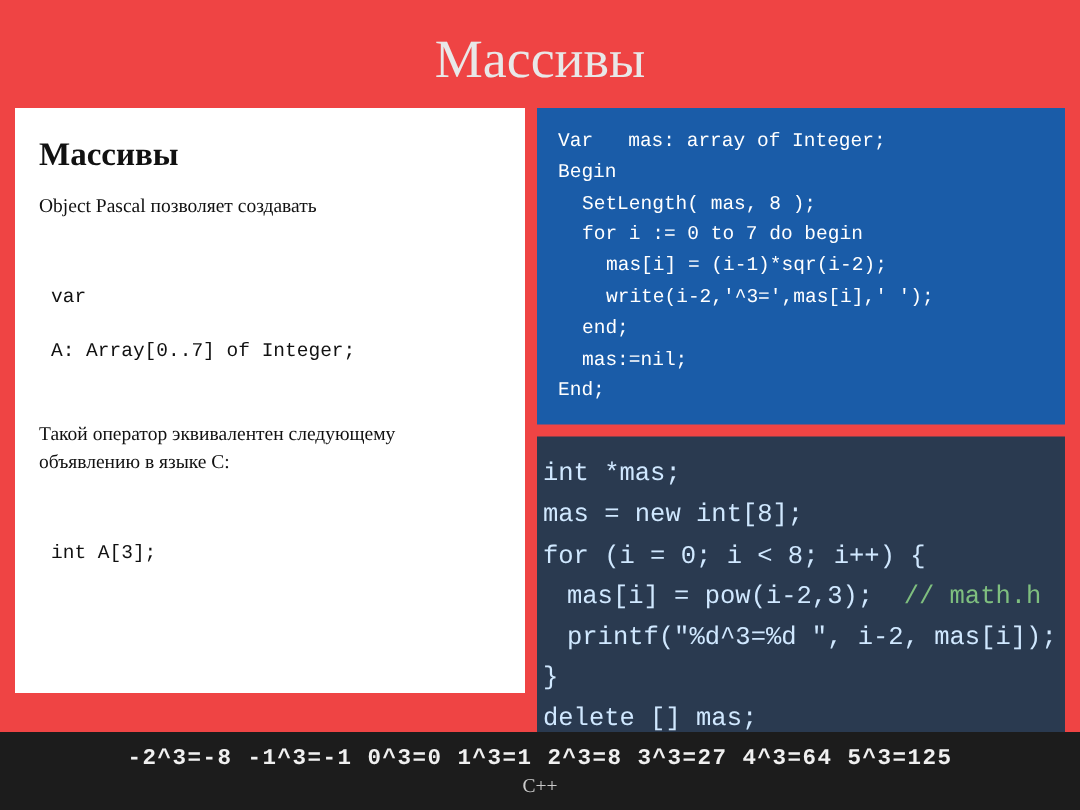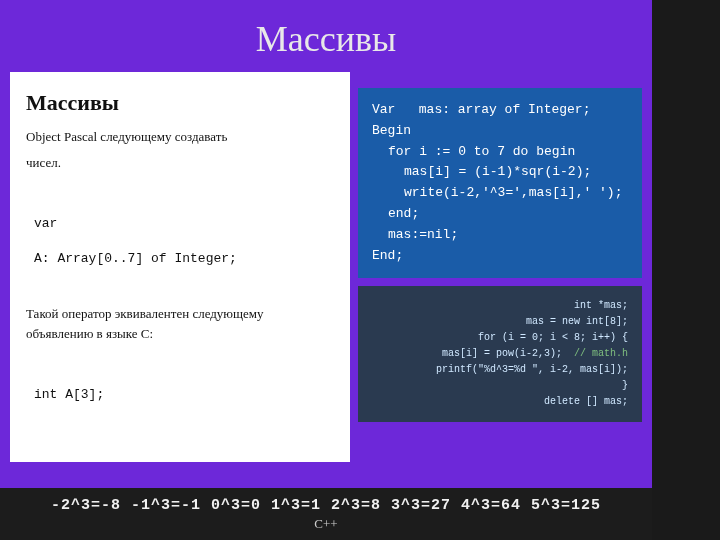--- a/index.html
+++ b/index.html
@@ -7,23 +7,23 @@
     body {
       width: 720px;
       height: 540px;
       background-color: #1a1a1a;
       font-family: 'Times New Roman', Times, serif;
       overflow: hidden;
       position: relative;
     }
 
     .slide {
-      width: 652px;
+      width: 720px;
       height: 540px;
-      background-color: #6d28d9;
+      background-color: #ef4444;
       position: relative;
     }
 
     .slide-title {
       text-align: center;
       color: #e8e8e8;
       font-size: 36px;
       font-weight: normal;
       padding: 18px 0 12px 0;
       font-family: 'Times New Roman', serif;
@@ -65,42 +65,40 @@
       font-size: 13px;
       margin: 16px 0;
       padding-left: 8px;
     }
 
     .right-panel {
       flex: 1;
       display: flex;
       flex-direction: column;
       gap: 8px;
-      margin-top: 16px;
     }
 
     .code-block-blue {
       background-color: #1a5ca8;
       color: #ffffff;
       font-family: 'Courier New', monospace;
       font-size: 13px;
       padding: 12px 14px;
       line-height: 1.6;
       flex: 0 0 auto;
     }
 
     .code-block-dark {
       background-color: #2a3a50;
       color: #d0e8ff;
       font-family: 'Courier New', monospace;
-      font-size: 10px;
-      padding: 12px 14px;
+      font-size: 17px;
+      padding: 12px 4px;
       line-height: 1.6;
       flex: 0 0 auto;
-      text-align: right;
     }
 
     .code-block-dark .comment {
       color: #7fbf7f;
     }
 
     .bottom-bar {
       position: absolute;
       bottom: 0;
       left: 0;
@@ -135,36 +133,36 @@
 <body>
 
 <div class="slide">
 
   <h1 class="slide-title">Массивы</h1>
 
   <div class="content-area">
 
     <div class="left-panel">
       <h2>Массивы</h2>
-      <p>Object Pascal следующему создавать</p>
-      <p>чисел.</p>
+      <p>Object Pascal позволяет создавать</p>
       <br>
       <div class="code-inline">var</div>
       <div class="code-inline">  A: Array[0..7] of Integer;</div>
       <br>
       <p>Такой оператор эквивалентен следующему объявлению в языке С:</p>
       <br>
       <div class="code-inline">int A[3];</div>
     </div>
 
     <div class="right-panel">
 
       <div class="code-block-blue">
         <div>Var&nbsp;&nbsp;&nbsp;mas: array of Integer;</div>
         <div>Begin</div>
+        <div class="code-indent1">SetLength( mas, 8 );</div>
         <div class="code-indent1">for i := 0 to 7 do begin</div>
         <div class="code-indent2">mas[i] = (i-1)*sqr(i-2);</div>
         <div class="code-indent2">write(i-2,'^3=',mas[i],' ');</div>
         <div class="code-indent1">end;</div>
         <div class="code-indent1">mas:=nil;</div>
         <div>End;</div>
       </div>
 
       <div class="code-block-dark">
         <div>int *mas;</div>

